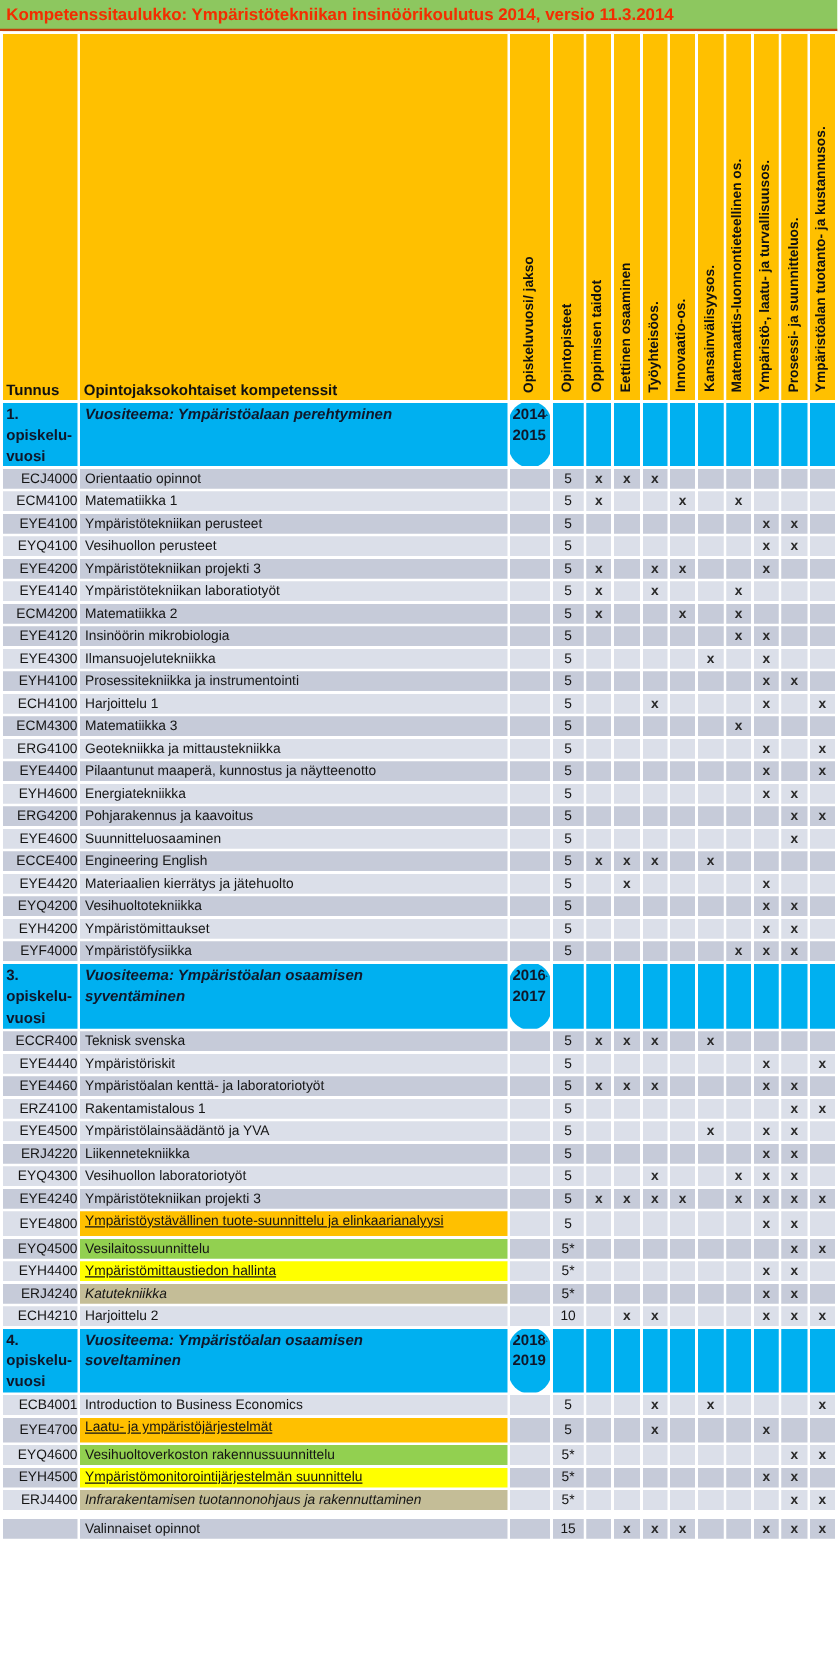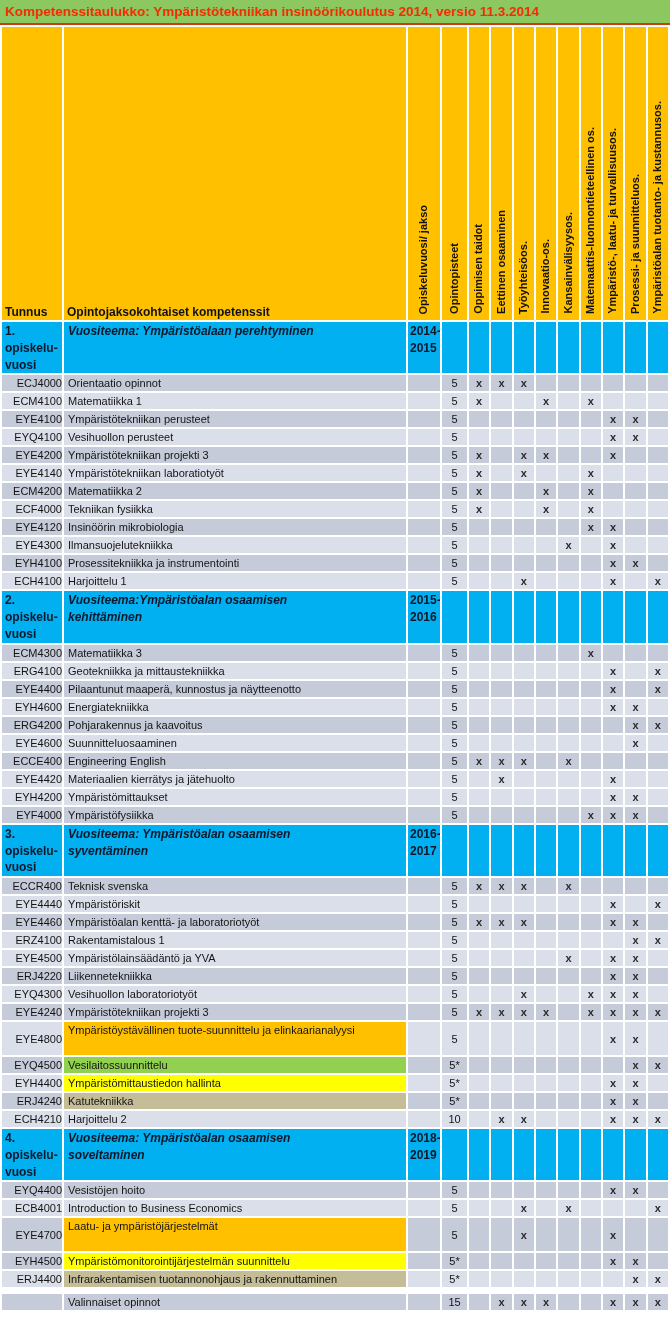--- a/index.html
+++ b/index.html
@@ -35,31 +35,31 @@
     line-height:1.05;
   }
   tr.section td{
     background:var(--section-bg,#00b0f0);
     color:#0f172a;font-weight:bold;font-size:12px;
     height:37px;vertical-align:top;
   }
   td.sec-label{padding:1px 2px 0 3px;line-height:1.4;}
   td.sec-theme{padding:1px 2px 0 4px;line-height:1.4;font-style:italic;}
   td.sec-theme span{display:inline-block;max-width:285px;}
-  td.sec-years{padding:1px 0 0 2px;line-height:1.4;font-size:11.5px;}
+  td.sec-years{padding:1px 0 0 2px;line-height:1.4;font-size:11.5px;border-radius:17px;}
   tr.course{height:18px;}
   tr.course td{font-size:11px;vertical-align:middle;}
   tr.dark td{background:var(--row-dark,#c6cbd9);}
   tr.light td{background:var(--row-light,#dbdfe9);}
   td.code{padding-left:3px;text-align:right;}
   td.name{padding-left:4px;}
-  td.name.hl-orange{background:var(--hl-orange,#ffc000) !important;padding-top:1px;padding-bottom:17px;line-height:1.35;}
+  td.name.hl-orange{background:var(--hl-orange,#ffc000) !important;padding-top:1px;padding-bottom:4px;line-height:1.35;text-decoration:underline;}
   td.name.hl-green{background:var(--hl-green,#92d050) !important;}
-  td.name.hl-yellow{background:var(--hl-yellow,#ffff00) !important;}
-  td.name.hl-tan{background:var(--hl-tan,#c4bd97) !important;}
+  td.name.hl-yellow{background:var(--hl-yellow,#ffff00) !important;text-decoration:underline;}
+  td.name.hl-tan{background:var(--hl-tan,#c4bd97) !important;font-style:italic;}
   td.credits{text-align:center;}
   td.mark{text-align:center;font-weight:600;color:#2a2a2a;}
   tr.spacer{height:5px;}
   tr.spacer td{background:#ffffff;border:0;}
 </style>
 </head>
 <body>
 
 <div class="titlebar">Kompetenssitaulukko: Ympäristötekniikan insinöörikoulutus 2014, versio 11.3.2014</div>
 
@@ -210,35 +210,20 @@
         <td class="mark">x</td>
         <td class="mark"></td>
         <td class="mark"></td>
         <td class="mark">x</td>
         <td class="mark"></td>
         <td class="mark">x</td>
         <td class="mark"></td>
         <td class="mark"></td>
         <td class="mark"></td>
       </tr>
-      <tr class="course light">
-        <td class="code">ECF4000</td>
-        <td class="name">Tekniikan fysiikka</td>
-        <td></td>
-        <td class="credits">5</td>
-        <td class="mark">x</td>
-        <td class="mark"></td>
-        <td class="mark"></td>
-        <td class="mark">x</td>
-        <td class="mark"></td>
-        <td class="mark">x</td>
-        <td class="mark"></td>
-        <td class="mark"></td>
-        <td class="mark"></td>
-      </tr>
       <tr class="course dark">
         <td class="code">EYE4120</td>
         <td class="name">Insinöörin mikrobiologia</td>
         <td></td>
         <td class="credits">5</td>
         <td class="mark"></td>
         <td class="mark"></td>
         <td class="mark"></td>
         <td class="mark"></td>
         <td class="mark"></td>
@@ -285,35 +270,20 @@
         <td class="mark"></td>
         <td class="mark"></td>
         <td class="mark">x</td>
         <td class="mark"></td>
         <td class="mark"></td>
         <td class="mark"></td>
         <td class="mark">x</td>
         <td class="mark"></td>
         <td class="mark">x</td>
       </tr>
-      <tr class="section">
-        <td class="sec-label">2. opiskelu-vuosi</td>
-        <td class="sec-theme"><span>Vuositeema:Ympäristöalan osaamisen kehittäminen</span></td>
-        <td class="sec-years">2015-2016</td>
-        <td></td>
-        <td></td>
-        <td></td>
-        <td></td>
-        <td></td>
-        <td></td>
-        <td></td>
-        <td></td>
-        <td></td>
-        <td></td>
-      </tr>
       <tr class="course dark">
         <td class="code">ECM4300</td>
         <td class="name">Matematiikka 3</td>
         <td></td>
         <td class="credits">5</td>
         <td class="mark"></td>
         <td class="mark"></td>
         <td class="mark"></td>
         <td class="mark"></td>
         <td class="mark"></td>
@@ -418,20 +388,35 @@
         <td></td>
         <td class="credits">5</td>
         <td class="mark"></td>
         <td class="mark">x</td>
         <td class="mark"></td>
         <td class="mark"></td>
         <td class="mark"></td>
         <td class="mark"></td>
         <td class="mark">x</td>
         <td class="mark"></td>
+        <td class="mark"></td>
+      </tr>
+      <tr class="course dark">
+        <td class="code">EYQ4200</td>
+        <td class="name">Vesihuoltotekniikka</td>
+        <td></td>
+        <td class="credits">5</td>
+        <td class="mark"></td>
+        <td class="mark"></td>
+        <td class="mark"></td>
+        <td class="mark"></td>
+        <td class="mark"></td>
+        <td class="mark"></td>
+        <td class="mark">x</td>
+        <td class="mark">x</td>
         <td class="mark"></td>
       </tr>
       <tr class="course light">
         <td class="code">EYH4200</td>
         <td class="name">Ympäristömittaukset</td>
         <td></td>
         <td class="credits">5</td>
         <td class="mark"></td>
         <td class="mark"></td>
         <td class="mark"></td>
@@ -675,35 +660,20 @@
         <td></td>
         <td></td>
         <td></td>
         <td></td>
         <td></td>
         <td></td>
         <td></td>
         <td></td>
         <td></td>
       </tr>
-      <tr class="course dark">
-        <td class="code">EYQ4400</td>
-        <td class="name">Vesistöjen hoito</td>
-        <td></td>
-        <td class="credits">5</td>
-        <td class="mark"></td>
-        <td class="mark"></td>
-        <td class="mark"></td>
-        <td class="mark"></td>
-        <td class="mark"></td>
-        <td class="mark"></td>
-        <td class="mark">x</td>
-        <td class="mark">x</td>
-        <td class="mark"></td>
-      </tr>
       <tr class="course light">
         <td class="code">ECB4001</td>
         <td class="name">Introduction to Business Economics</td>
         <td></td>
         <td class="credits">5</td>
         <td class="mark"></td>
         <td class="mark"></td>
         <td class="mark">x</td>
         <td class="mark"></td>
         <td class="mark">x</td>
@@ -719,20 +689,35 @@
         <td class="credits">5</td>
         <td class="mark"></td>
         <td class="mark"></td>
         <td class="mark">x</td>
         <td class="mark"></td>
         <td class="mark"></td>
         <td class="mark"></td>
         <td class="mark">x</td>
         <td class="mark"></td>
         <td class="mark"></td>
+      </tr>
+      <tr class="course light">
+        <td class="code">EYQ4600</td>
+        <td class="name hl-green">Vesihuoltoverkoston rakennussuunnittelu</td>
+        <td></td>
+        <td class="credits">5*</td>
+        <td class="mark"></td>
+        <td class="mark"></td>
+        <td class="mark"></td>
+        <td class="mark"></td>
+        <td class="mark"></td>
+        <td class="mark"></td>
+        <td class="mark"></td>
+        <td class="mark">x</td>
+        <td class="mark">x</td>
       </tr>
       <tr class="course dark">
         <td class="code">EYH4500</td>
         <td class="name hl-yellow">Ympäristömonitorointijärjestelmän suunnittelu</td>
         <td></td>
         <td class="credits">5*</td>
         <td class="mark"></td>
         <td class="mark"></td>
         <td class="mark"></td>
         <td class="mark"></td>

